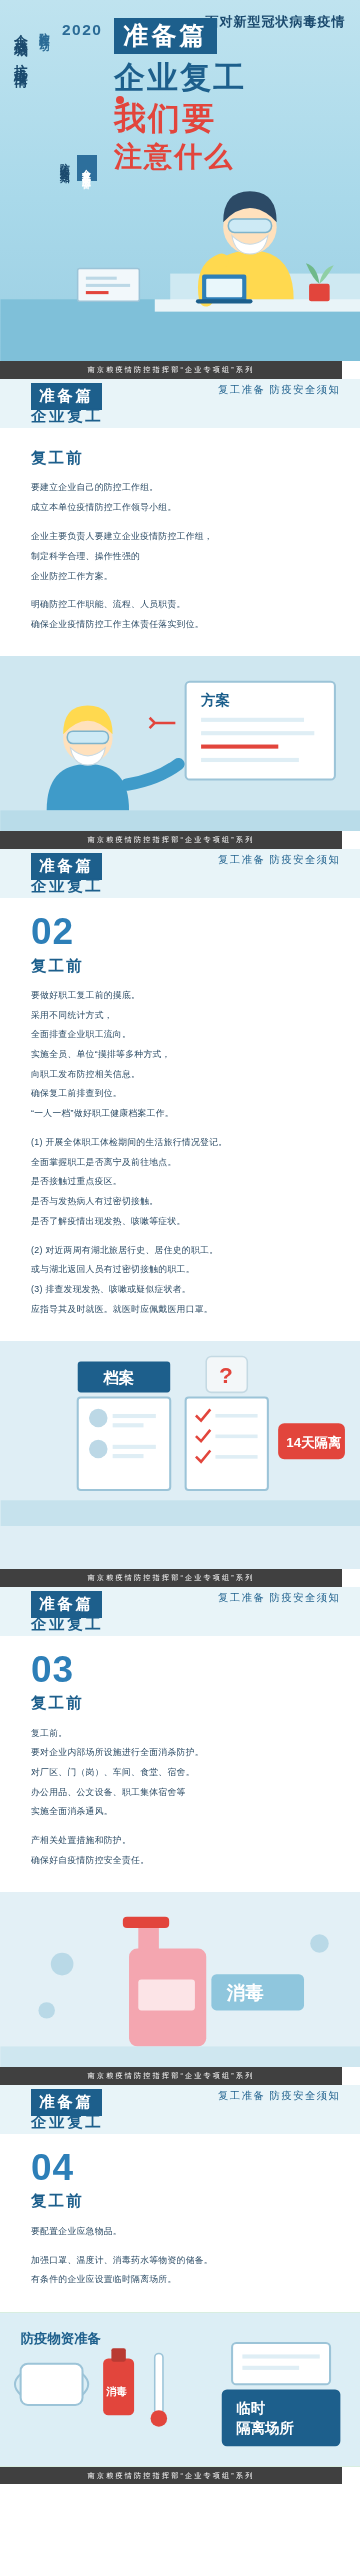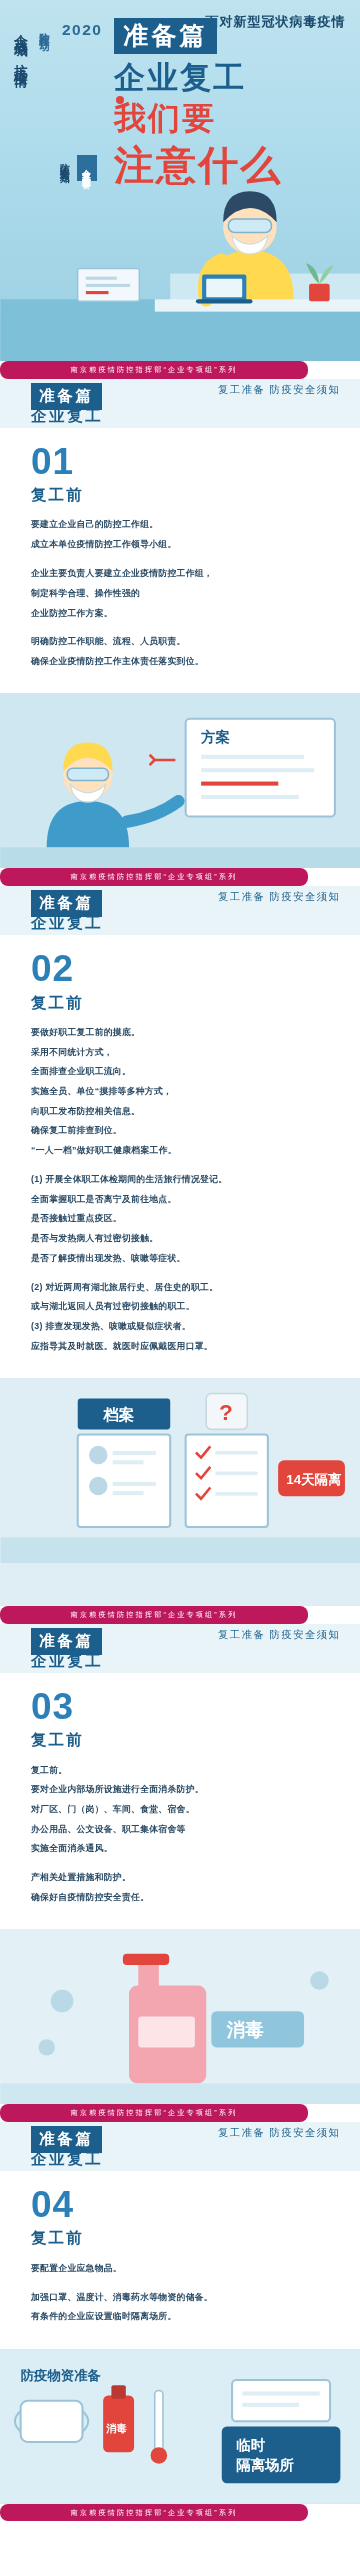--- a/index.html
+++ b/index.html
@@ -100,29 +100,29 @@
   .block { width: 361px; padding: 15.5px 31px 20.6px 31px; background: #ffffff; }
   .num {
     font-size: 37px; font-weight: bold; color: #2d7fb8; line-height: 1;
     letter-spacing: 1px;
   }
   .sub {
     font-size: 15.5px; font-weight: bold; color: #1d5f8c;
     margin: 5.2px 0 10.3px 0; letter-spacing: 2.1px;
   }
   .para {
-    font-size: 8.8px; line-height: 2.0; color: #2a4a64; letter-spacing: 0.3px; font-weight: bold;
+    font-size: 8.8px; line-height: 2.0; color: #2a4a64; letter-spacing: 0.3px;
   }
   .para p { margin-bottom: 2.1px; }
 
   
   .illus-panel { position: relative; width: 361px; overflow: hidden; }
   .footer-bar {
-    width: 308px; height: 17.5px; background: #be185d; color: #fff;
-    font-size: 7.2px; letter-spacing: 2.1px; text-align: center; line-height: 17.5px; border-radius: 8px;
+    width: 342px; height: 17.5px; background: #404040; color: #fff;
+    font-size: 7.2px; letter-spacing: 2.1px; text-align: center; line-height: 17.5px;
   }
 
   .tail { width: 361px; height: 20.6px; background: #ffffff; }
   svg { display: block; }
 </style>
 </head>
 <body>
 
 <div class="page">
 
@@ -130,21 +130,21 @@
 
     <div class="hero-topline">面对新型冠状病毒疫情</div>
     <div class="hero-year">2020</div>
     <div class="hero-left-v">众志成城 抗击疫情</div>
     <div class="hero-left-v2">防控在行动</div>
 
     <div class="hero-chapter">准备篇</div>
     <div class="hero-title-2">企业复工</div>
     <div class="hero-dot"></div>
     <div class="hero-title-3">我们要</div>
-    <div style="position:absolute; top:138px; left:114px; font-size:40px; font-weight:bold; color:#e2453c; letter-spacing:2.1px;">注意什么</div>
+    <div style="position:absolute; top:138px; left:114px; font-size:28px; font-weight:bold; color:#e2453c; letter-spacing:2.1px;">注意什么</div>
 
     <div class="hero-vbadge2">防疫安全须知</div>
     <div class="hero-vbadge">企业复工前的准备</div>
 
     <svg class="hero-illus" viewBox="0 0 700 420">
       <rect x="0" y="300" width="700" height="120" fill="#7fc0d9"></rect>
       <rect x="330" y="250" width="370" height="60" fill="#cfe9f2"></rect>
 
       <rect x="300" y="300" width="400" height="24" fill="#e9f4f8"></rect>
 
@@ -176,21 +176,20 @@
 
   <div class="footer-bar">南京粮疫情防控指挥部“企业专项组”系列</div>
 
   <div class="ribbon">
     <div class="rb-left">准备篇</div>
     <div class="rb-left2">企业复工</div>
     <div class="rb-right">复工准备  防疫安全须知</div>
   </div>
 
   <div class="block">
-    <div class="num">01</div>
     <div class="sub">复工前</div>
     <div class="para">
       <p>要建立企业自己的防控工作组。</p>
       <p>成立本单位疫情防控工作领导小组。</p>
       <p style="height:7.2px"></p>
       <p>企业主要负责人要建立企业疫情防控工作组，</p>
       <p>制定科学合理、操作性强的</p>
       <p>企业防控工作方案。</p>
       <p style="height:7.2px"></p>
       <p>明确防控工作职能、流程、人员职责。</p>

